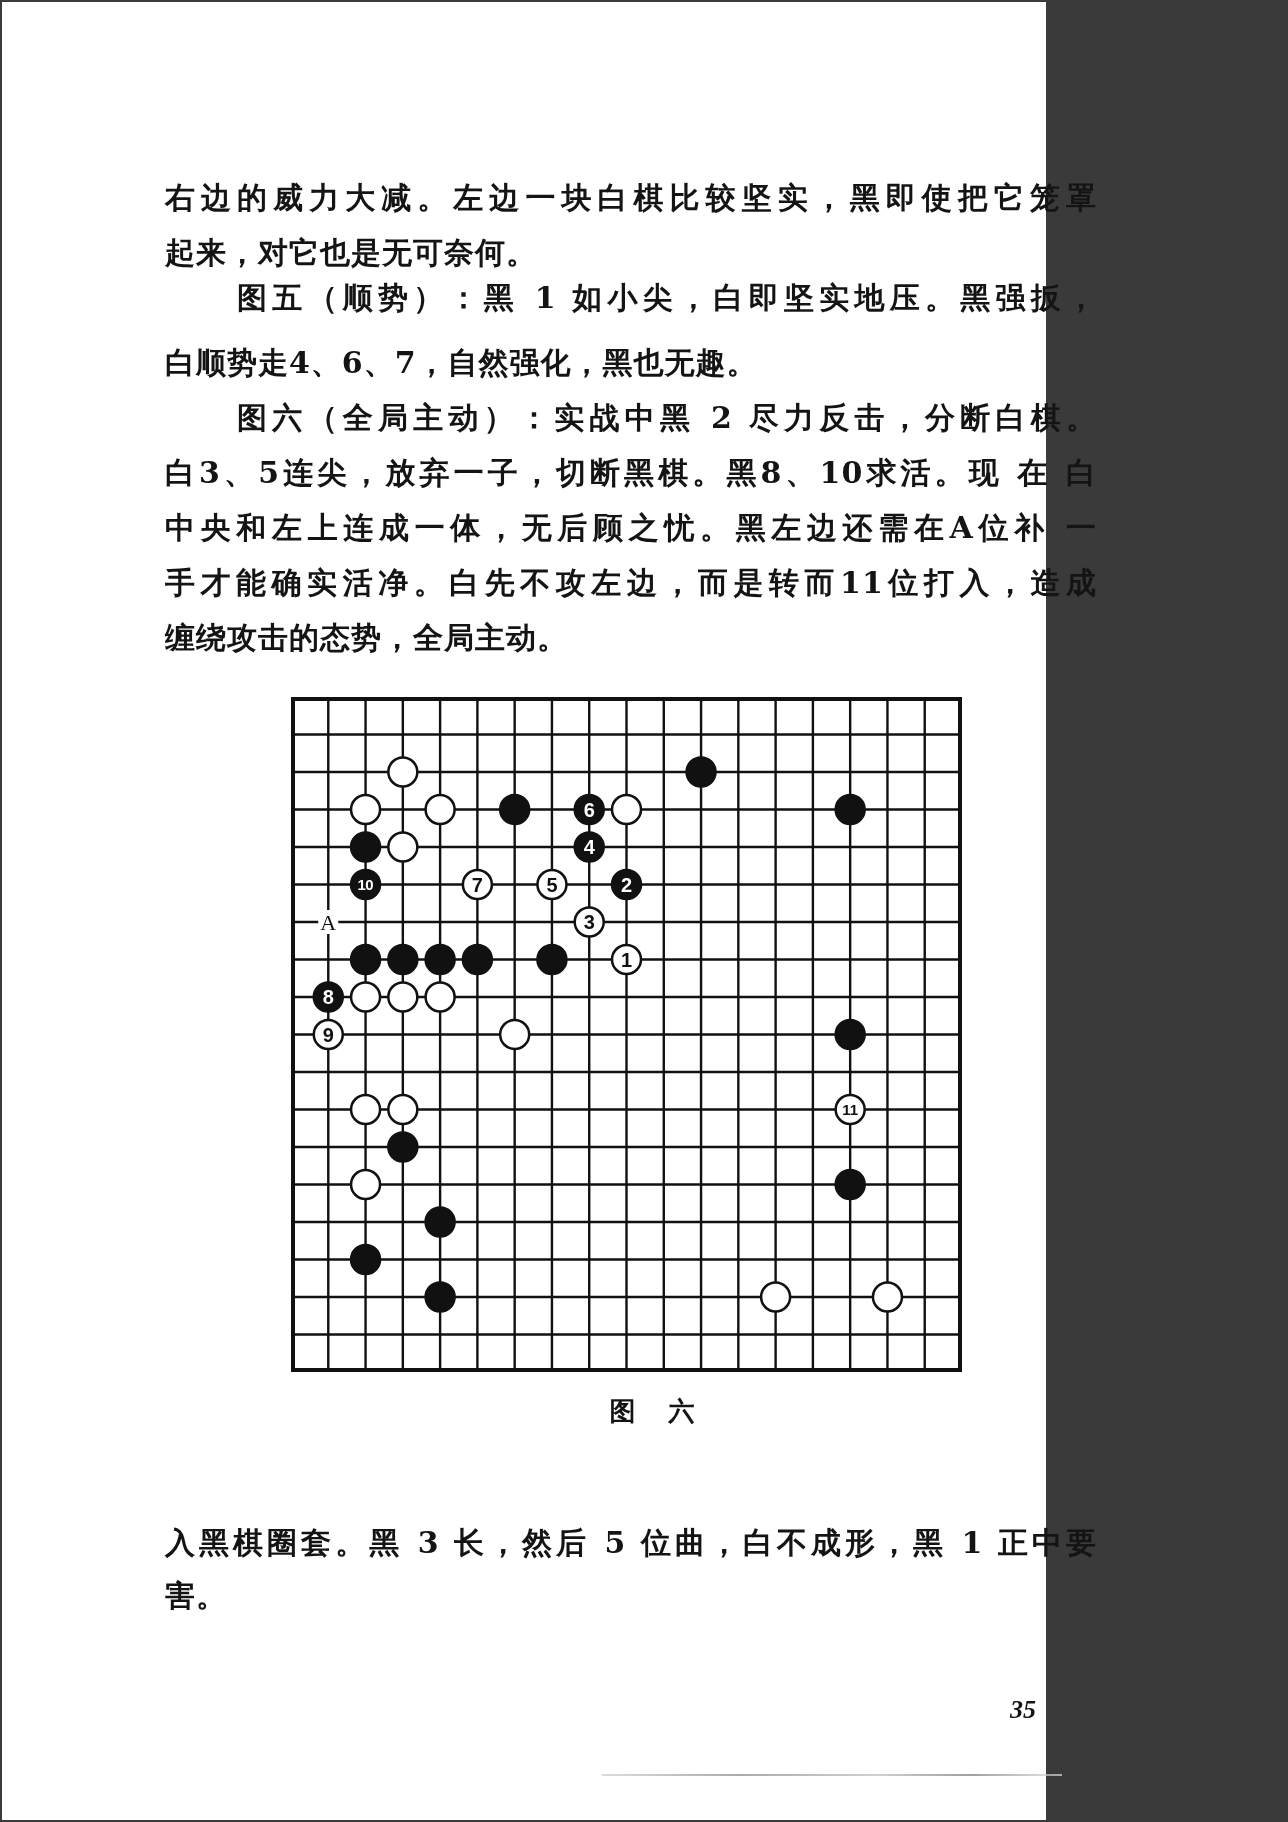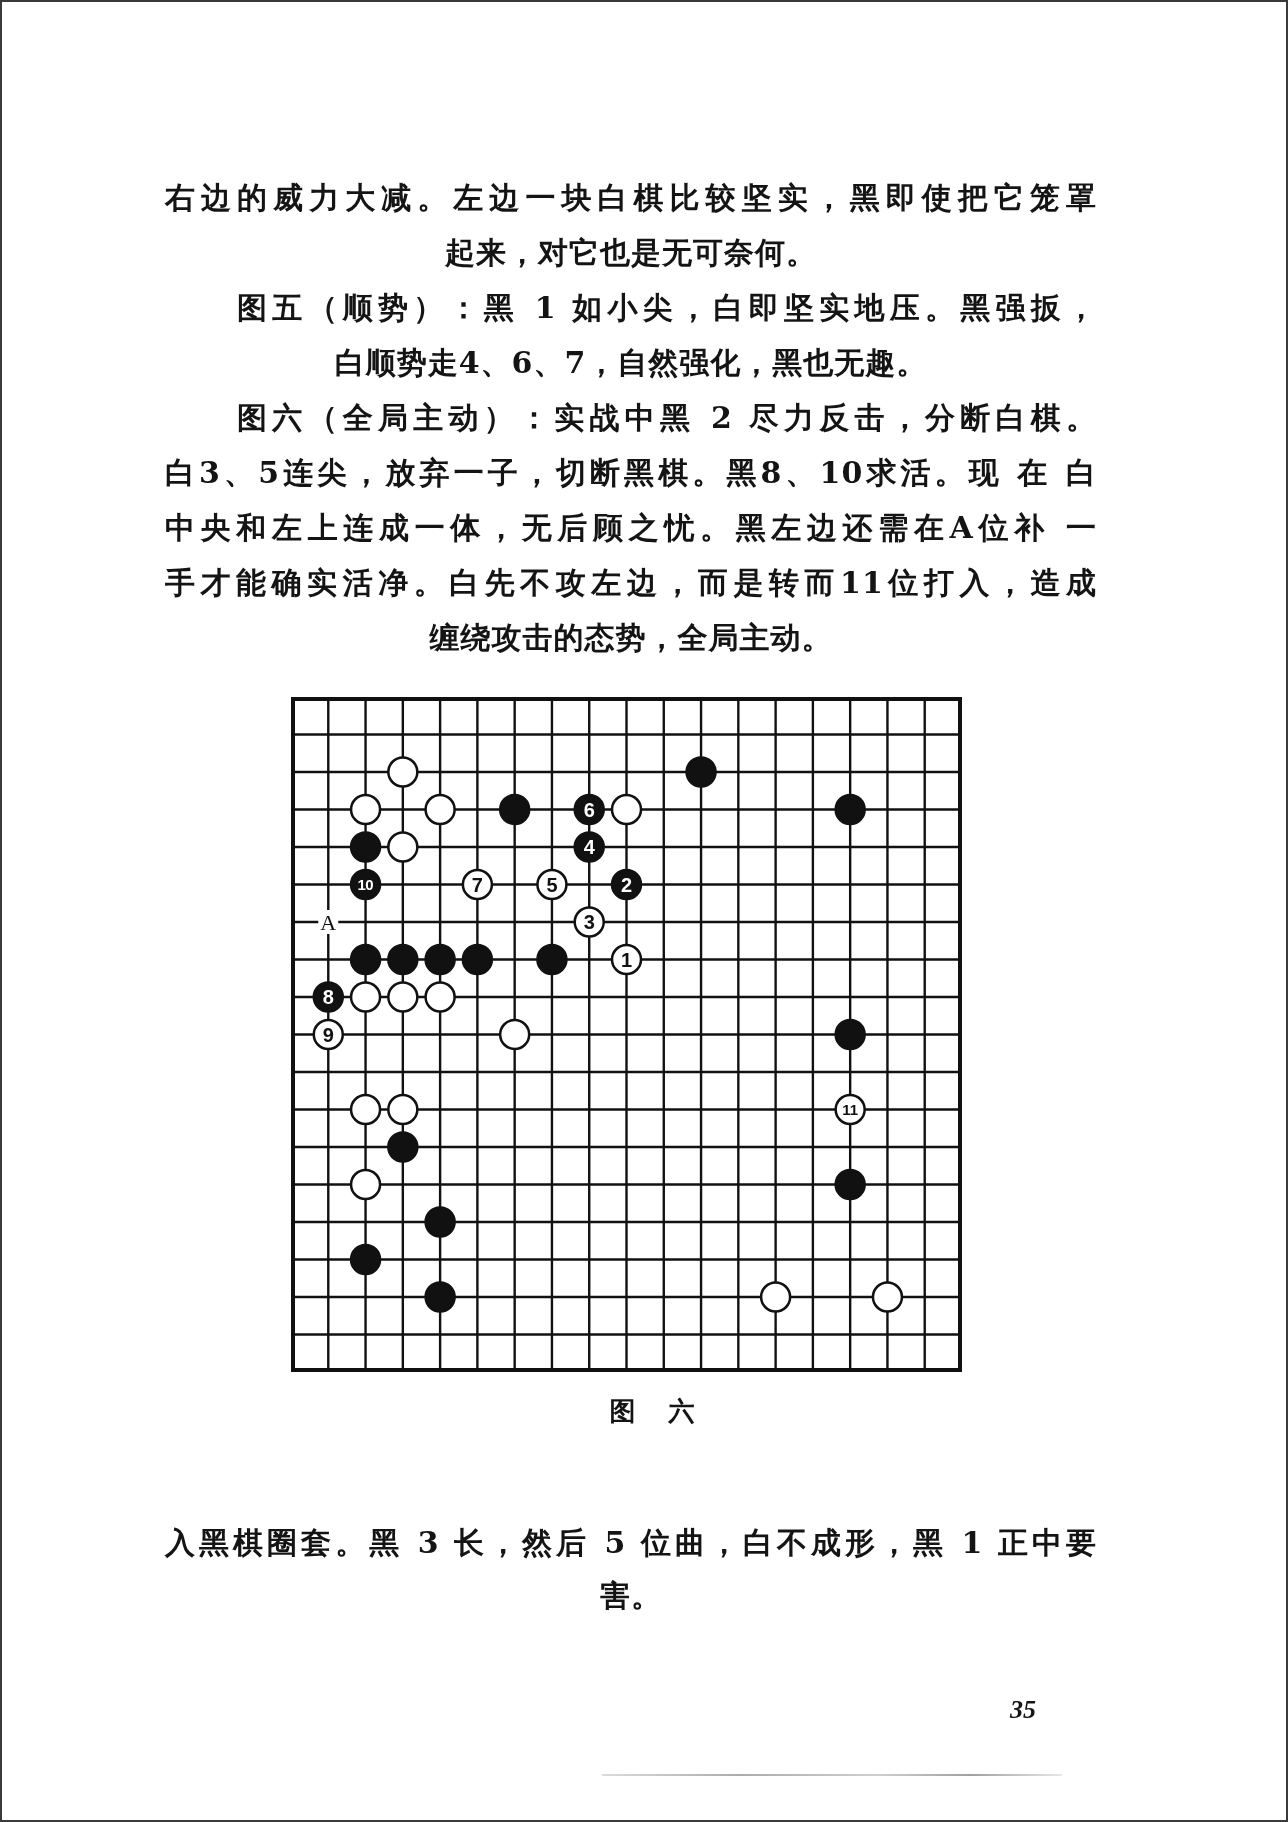--- a/index.html
+++ b/index.html
@@ -1,35 +1,35 @@
 <!DOCTYPE html>
 <html><head>
 <meta charset="utf-8">
 <style>
   html, body { margin:0; padding:0; }
   body { width:1288px; height:1822px; background:#3a3a3a; position:relative; overflow:hidden; }
-  .page { position:absolute; left:2px; top:2px; width:1284px; height:1818px; background:#ffffff; }
-  .line { position:absolute; left:163px; width:932px; font-family:"DejaVu Serif","Liberation Serif",serif; font-size:30px; line-height:40px; color:#141414; white-space:nowrap; letter-spacing:1px; font-weight:bold;text-align:center; }
+  .page { position:absolute; left:2px; top:2px; width:1044px; height:1818px; background:#ffffff; }
+  .line { position:absolute; left:163px; width:932px; font-family:"DejaVu Serif","Liberation Serif",serif; font-size:30px; line-height:40px; color:#141414; white-space:nowrap; letter-spacing:1px; font-weight:bold; }
   .line.indent { left:235px; width:860px; }
   .just { text-align:justify; text-align-last:justify; }
   .caption { position:absolute; left:0; width:1284px; text-align:center; top:1392px; font-family:"DejaVu Serif",serif; font-size:26px; font-weight:bold; color:#141414; letter-spacing:12px;padding-left:14px; }
   .pagenum { position:absolute; left:1008px; top:1645px; font-family:"Liberation Serif",serif; font-style:italic; font-weight:bold; font-size:26px; color:#141414;margin-top:48px; }
   .board { position:absolute; left:289px; top:695px; width:671px; height:675px; }
   .board svg { display:block; }
   .scan-line { position:absolute; left:600px; top:1772px; width:460px; height:2px; background:linear-gradient(90deg,#ccc,#888 30%,#bbb 60%,#777 80%,#ddd); opacity:.7; }
 </style>
 </head>
 <body>
 
 <div class="page">
 
   <div class="line just" style="top:176px">右边的威力大减。左边一块白棋比较坚实，黑即使把它笼罩</div>
   <div class="line" style="top:231px">起来，对它也是无可奈何。</div>
 
-  <div class="line indent just" style="top:286px">图五（顺势）：黑 1 如小尖，白即坚实地压。黑强扳，</div>
+  <div class="line indent just" style="top:276px">图五（顺势）：黑 1 如小尖，白即坚实地压。黑强扳，</div>
   <div class="line" style="top:341px">白顺势走4、6、7，自然强化，黑也无趣。</div>
 
   <div class="line indent just" style="top:396px">图六（全局主动）：实战中黑 2 尽力反击，分断白棋。</div>
   <div class="line just" style="top:451px">白3、5连尖，放弃一子，切断黑棋。黑8、10求活。现 在 白</div>
   <div class="line just" style="top:506px">中央和左上连成一体，无后顾之忧。黑左边还需在A位补 一</div>
   <div class="line just" style="top:561px">手才能确实活净。白先不攻左边，而是转而11位打入，造成</div>
   <div class="line" style="top:616px">缠绕攻击的态势，全局主动。</div>
 
   <div class="board">
     <svg id="board-svg" width="671" height="675" viewBox="0 0 671 675">

